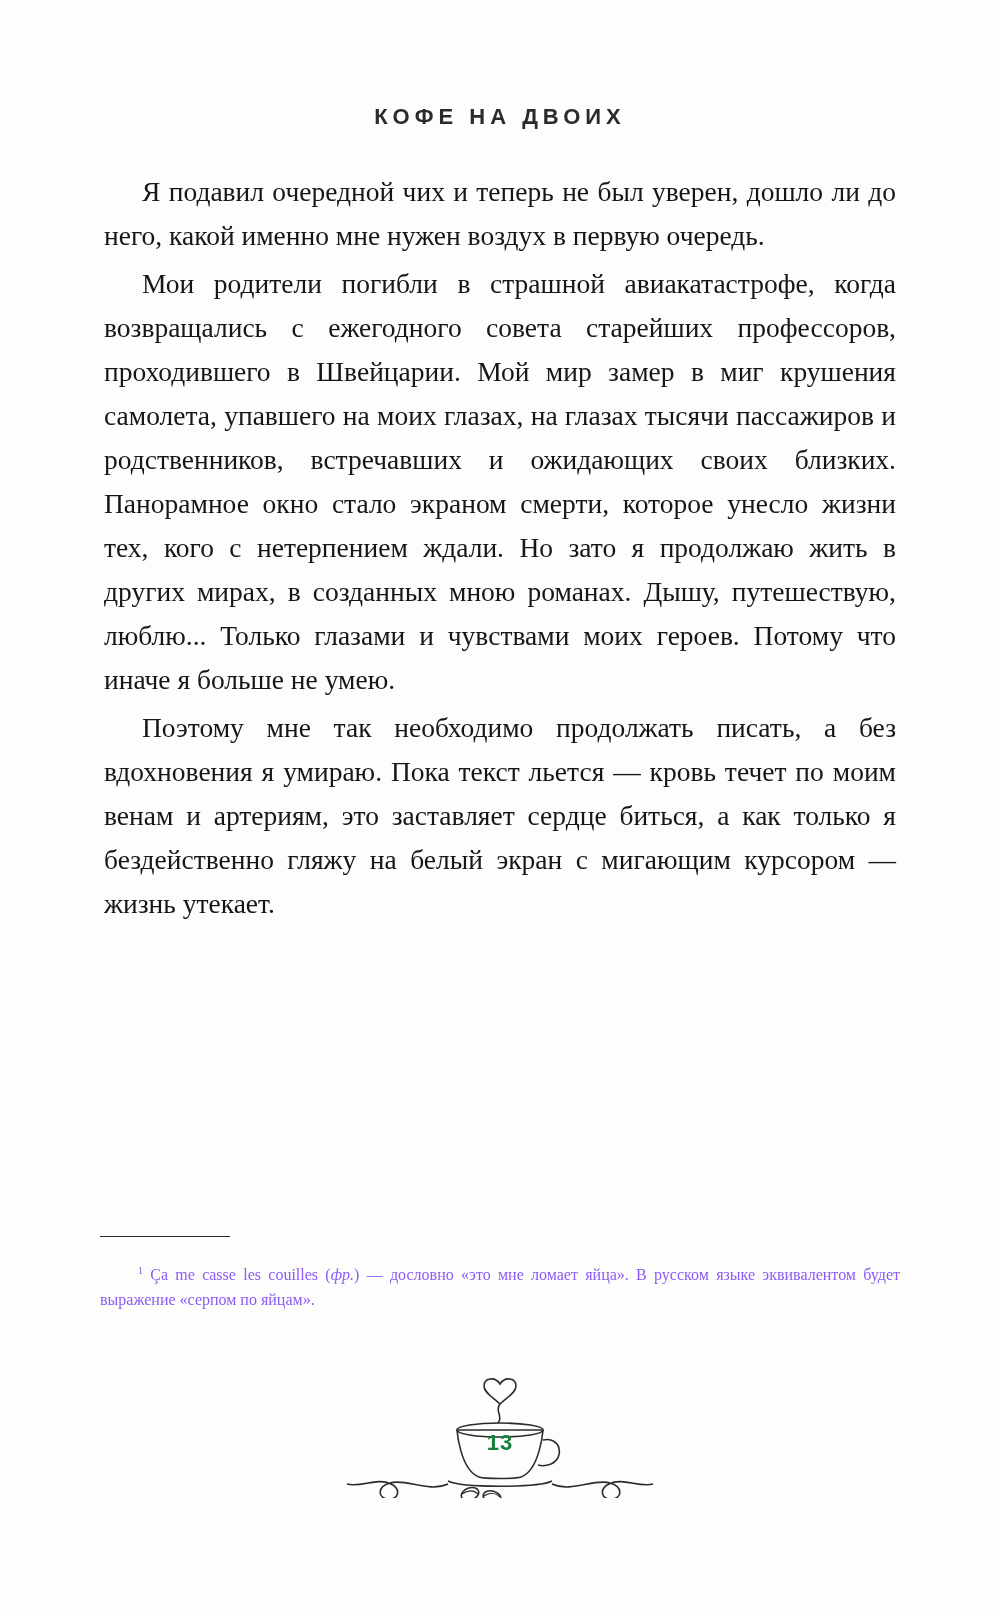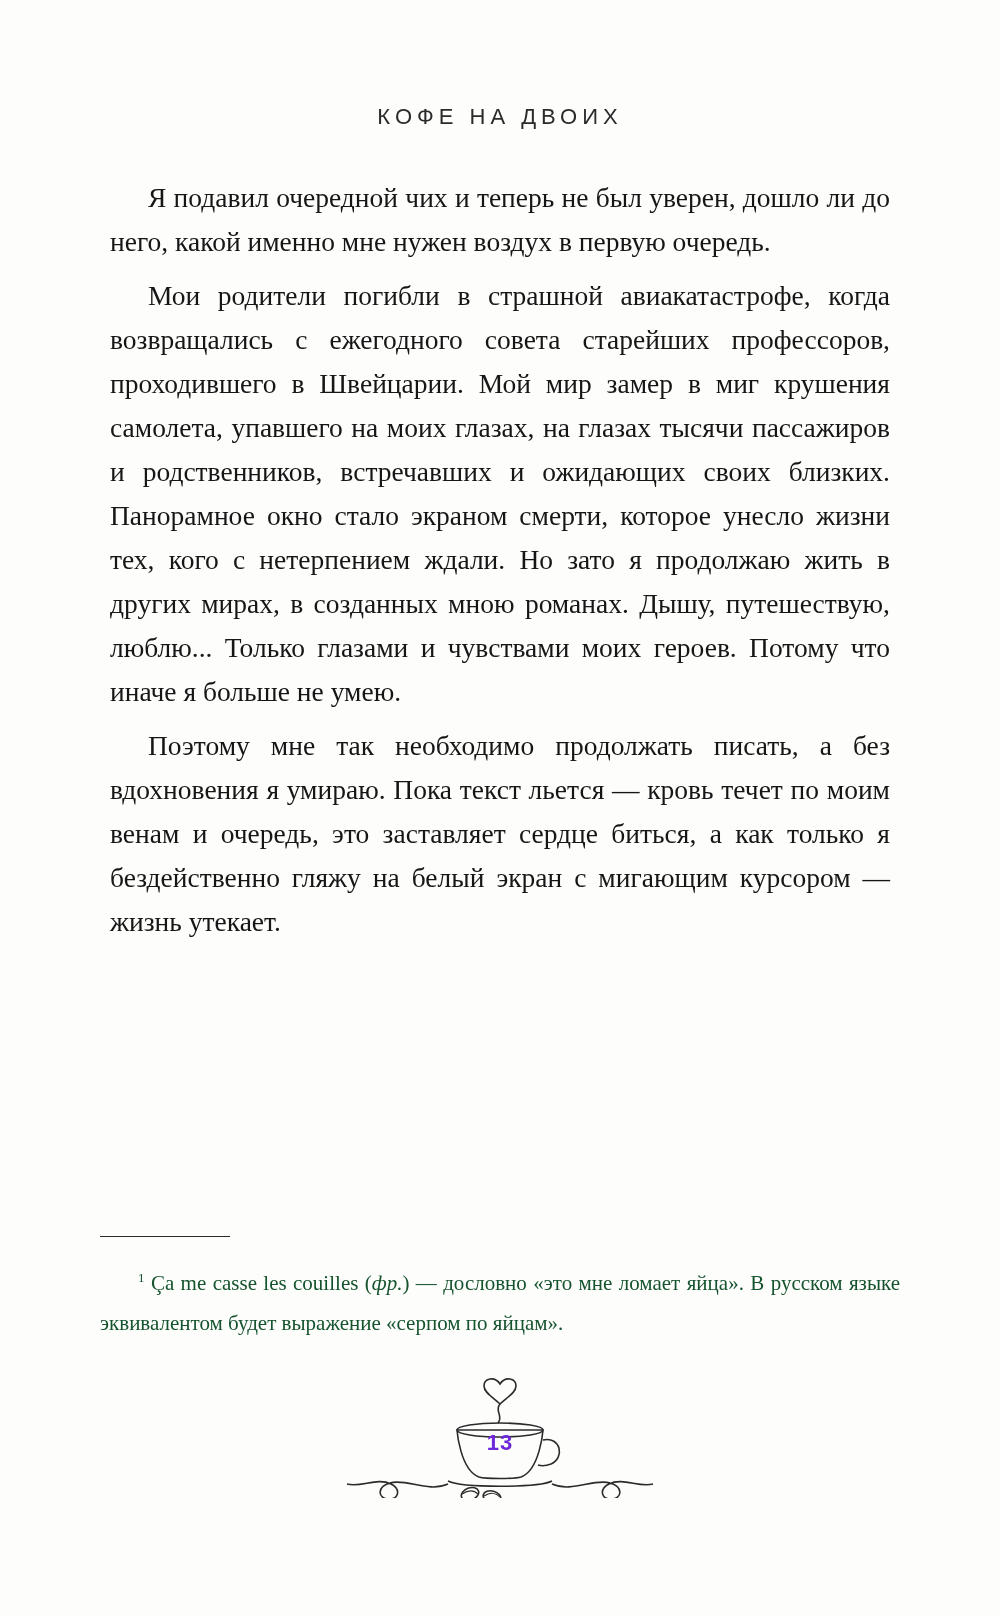--- a/index.html
+++ b/index.html
@@ -25,59 +25,59 @@
   .running-head {
     position: absolute;
     top: 104px;
     left: 0;
     right: 0;
     text-align: center;
     font-family: "Liberation Sans", sans-serif;
     font-size: 22px;
     letter-spacing: 5px;
     color: #2b2b2b;
-    font-weight: 400;
+    font-weight: 700;
   }
 
   .body-text {
     position: absolute;
     top: 166px;
     left: 100px;
     width: 800px;
     font-size: 27.5px;
     line-height: 44px;
     text-align: justify;
     text-justify: inter-word;
     color: #161616;
   }
 
   .body-text p {
-    margin: 10px;
+    margin: 4px;
     text-indent: 38px;
     hyphens: manual;
   }
 
   .footnote-rule {
     position: absolute;
     left: 100px;
     top: 1236px;
     width: 130px;
     height: 0;
     border-top: 1.6px solid #2a2a2a;
   }
 
   .footnote {
     position: absolute;
     top: 1258px;
     left: 100px;
     width: 800px;
-    font-size: 21px;
-    line-height: 40px;
+    font-size: 16px;
+    line-height: 25px;
     text-align: justify;
-    color: #14532d;
+    color: #8b5cf6;
   }
   .footnote p {
     margin: 0;
     text-indent: 38px;
   }
   .footnote sup {
     font-size: 0.62em;
     vertical-align: super;
   }
   .footnote i { font-style: italic; }
@@ -103,35 +103,35 @@
 
   .folio {
     position: absolute;
     left: 0;
     right: 0;
     bottom: 160px;
     text-align: center;
     font-family: "Liberation Sans", sans-serif;
     font-size: 22px;
     font-weight: bold;
-    color: #6d28d9;
+    color: #15803d;
     letter-spacing: 1px;
   }
 </style>
 </head>
 <body>
 
 <div class="page">
 
   <div class="running-head">КОФЕ НА ДВОИХ</div>
 
   <div class="body-text">
     <p>Я подавил очередной чих и теперь не был уверен, дошло ли до него, какой именно мне нужен воздух в первую очередь.</p>
     <p>Мои родители погибли в страшной авиакатастрофе, когда возвращались с ежегодного совета старейших профессоров, проходившего в Швейцарии. Мой мир замер в миг крушения самолета, упавшего на моих глазах, на глазах тысячи пассажиров и родственников, встречавших и ожидающих своих близких. Панорамное окно стало экраном смерти, которое унесло жизни тех, кого с нетерпением ждали. Но зато я продолжаю жить в других мирах, в созданных мною романах. Дышу, путешествую, люблю... Только глазами и чувствами моих героев. Потому что иначе я больше не умею.</p>
-    <p>Поэтому мне так необходимо продолжать писать, а без вдохновения я умираю. Пока текст льется — кровь течет по моим венам и очередь, это заставляет сердце биться, а как только я бездейственно гляжу на белый экран с мигающим курсором — жизнь утекает.</p>
+    <p>Поэтому мне так необходимо продолжать писать, а без вдохновения я умираю. Пока текст льется — кровь течет по моим венам и артериям, это заставляет сердце биться, а как только я бездейственно гляжу на белый экран с мигающим курсором — жизнь утекает.</p>
   </div>
 
   <div class="footnote-rule"></div>
 
   <div class="footnote">
     <p><sup>1</sup> <span>Ça me casse les couilles (</span><i>фр.</i><span>) — дословно «это мне ломает яйца». В русском языке эквивалентом будет выражение «серпом по яйцам».</span></p>
   </div>
 
   <div class="ornament">
     <svg width="380" height="130" viewBox="0 0 380 130" fill="none" stroke="#2b2b2b" stroke-width="1.6">

